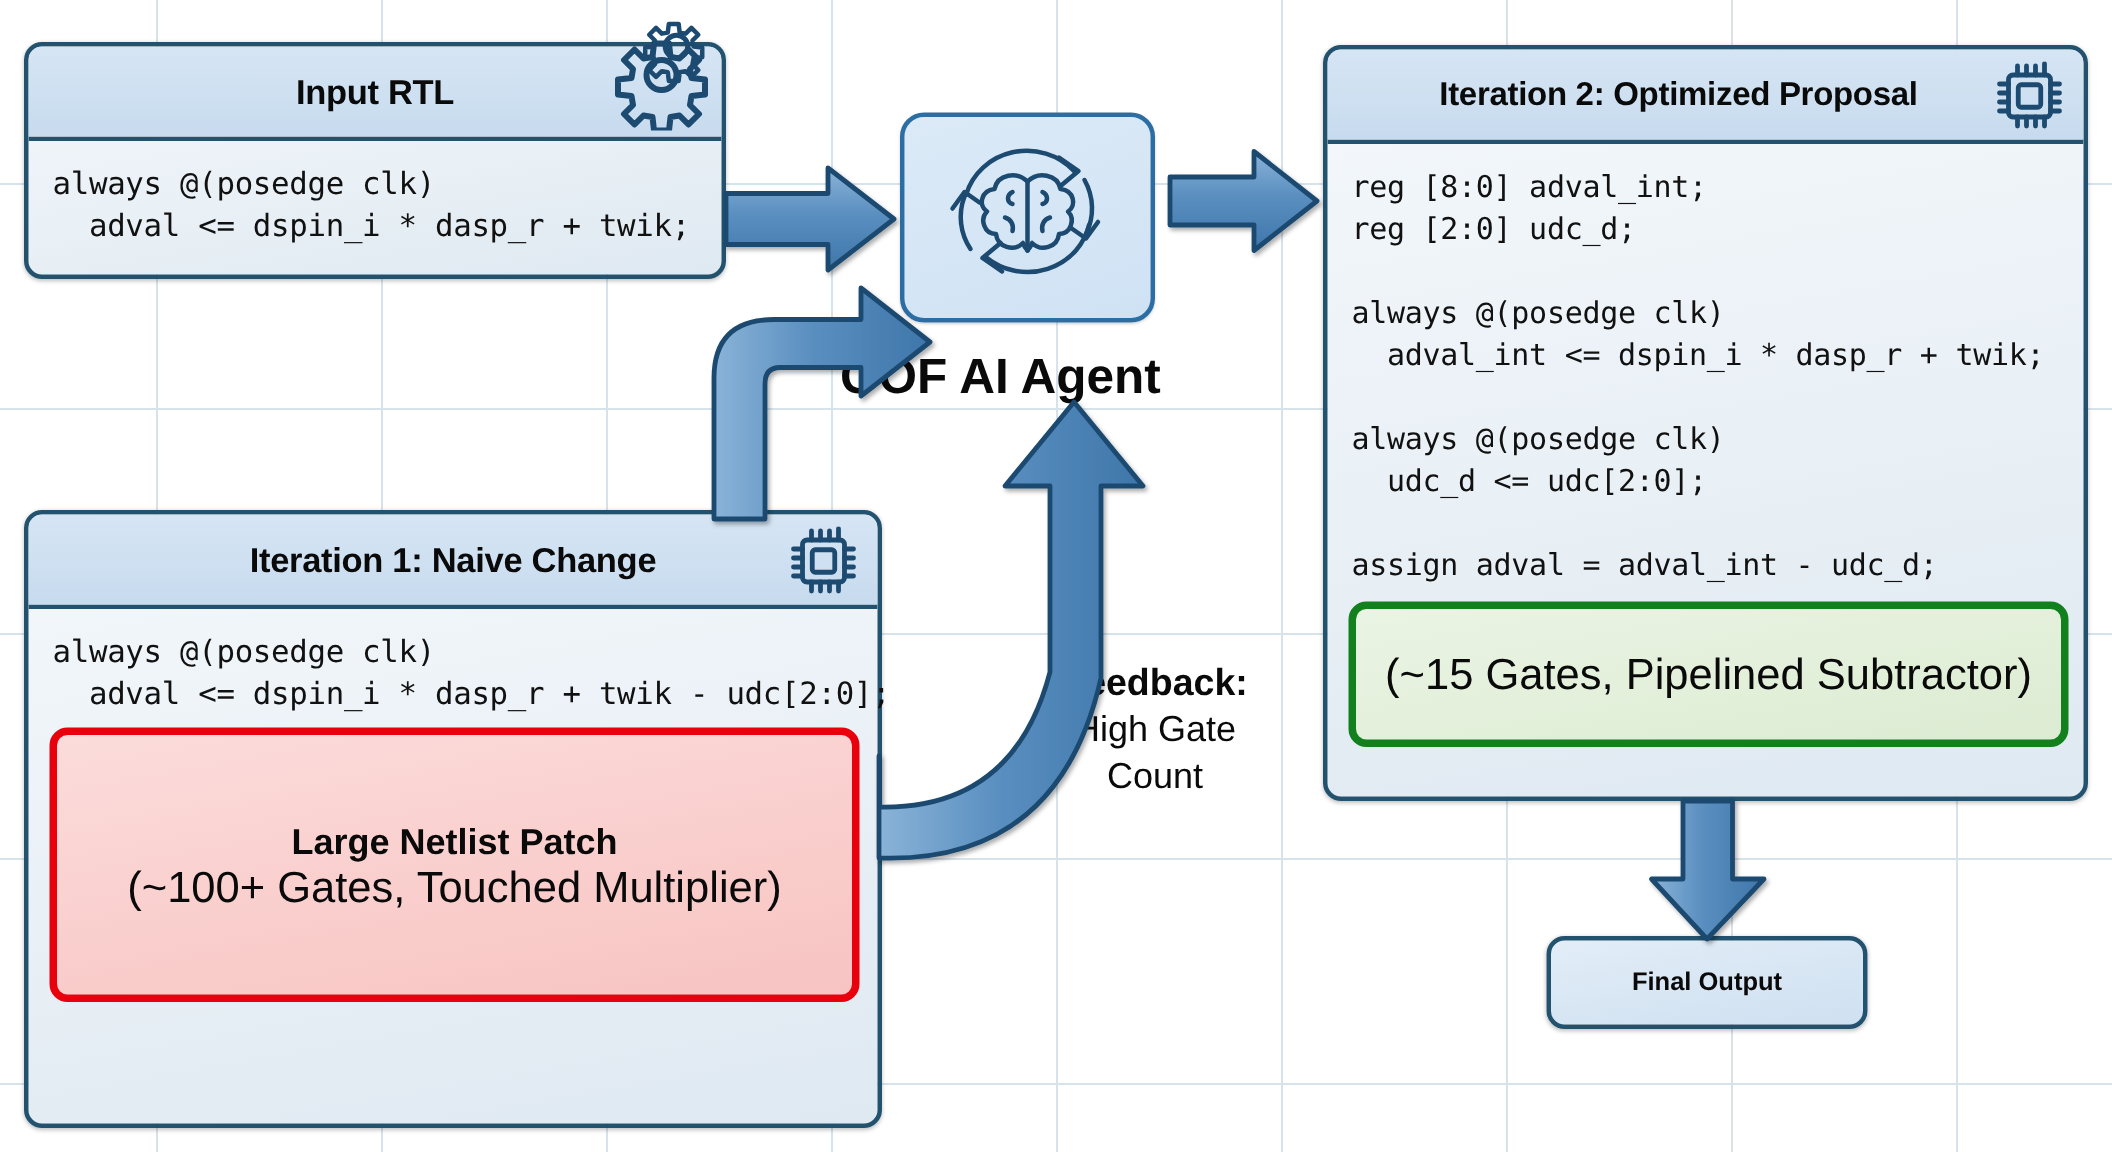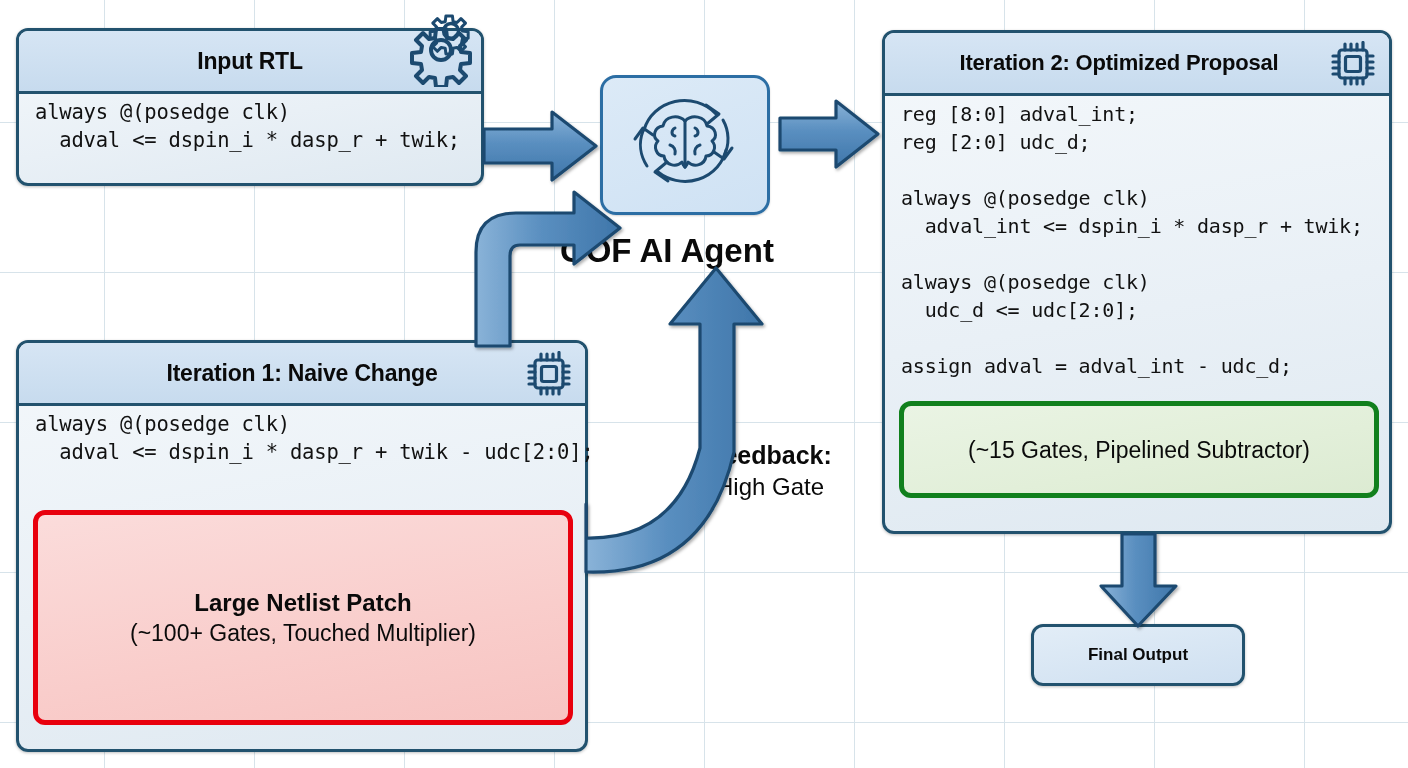--- a/index.html
+++ b/index.html
@@ -38,21 +38,21 @@
     border-bottom:3px solid #22526e;
     border-radius:9px 9px 0 0;
     display:flex;align-items:center;justify-content:center;
     box-sizing:border-box;
   }
   .card-title{
     font-size:23px;font-weight:bold;color:#0a0a0a;
     letter-spacing:-0.2px;white-space:nowrap;
   }
   .card-body{
-    padding:4px 14px 10px 16px;
+    padding:14px 14px 10px 16px;
     box-sizing:border-box;
   }
   .code{
     font-family:"DejaVu Sans Mono", monospace;
     font-size:20.5px;
     line-height:28px;
     color:#111111;
     white-space:pre;
     letter-spacing:-0.2px;
   }
@@ -73,21 +73,21 @@
   }
   .patch-red{
     border:5px solid #e8000d;
     background:linear-gradient(170deg,#fbdcdb 0%,#f9cdcb 60%,#f7c4c2 100%);
   }
   .patch-green{
     border:5px solid #11801d;
     background:linear-gradient(170deg,#eaf4e4 0%,#e2efd9 60%,#dcebd2 100%);
   }
   .patch-l1{font-size:24px;font-weight:bold;color:#0a0a0a;line-height:30px;}
-  .patch-l2{font-size:23px;font-weight:normal;color:#0a0a0a;line-height:30px;}
+  .patch-l2{font-size:29px;font-weight:normal;color:#0a0a0a;line-height:30px;}
 
   
   #agent-node{
     position:absolute;
     left:600px;top:75px;width:170px;height:140px;
     border:3px solid #2c6ea4;
     border-radius:16px;
     background:linear-gradient(160deg,#dceaf7 0%,#cfe2f4 100%);
     box-sizing:border-box;
     display:flex;align-items:center;justify-content:center;
@@ -214,21 +214,21 @@
           <path d="M10 15 H4 M10 21 H4 M10 27 H4 M10 33 H4"></path>
           <path d="M38 15 H44 M38 21 H44 M38 27 H44 M38 33 H44"></path>
         </g>
       </svg>
     </span>
   </div>
   <div class="card-body">
     <div class="code">always @(posedge clk)
   adval &lt;= dspin_i * dasp_r + twik - udc[2:0];</div>
   </div>
-  <div class="patch patch-red" style="left:14px;top:167px;width:540px;height:215px;text-align:right;">
+  <div class="patch patch-red" style="left:14px;top:142px;width:540px;height:183px;text-align:right;">
     <div class="patch-l1">Large Netlist Patch</div>
     <div class="patch-l2">(~100+ Gates, Touched Multiplier)</div>
   </div>
 </div>
 
 <div class="card" id="card-iteration2" style="left:882px;top:30px;width:510px;height:504px;">
   <div class="card-header">
     <span class="card-title" style="font-size:22px;padding-right:36px;">Iteration 2: Optimized Proposal</span>
     <span class="hdr-icon chip-icon">
       <svg width="48" height="46" viewBox="0 0 48 46">
@@ -284,17 +284,18 @@
         <path d="M80 57 C76 58 74 62 75 66"></path>
       </g>
     </svg>
   </span>
 </div>
 <div id="agent-label">GOF AI Agent</div>
 
 <div id="feedback-label">
   <div class="fb-title">Feedback:</div>
   <div class="fb-sub">High Gate</div>
+  <div class="fb-sub">Count</div>
 </div>
 
 <div id="final-output">
   <span>Final Output</span>
 </div>
 
 </body></html>

